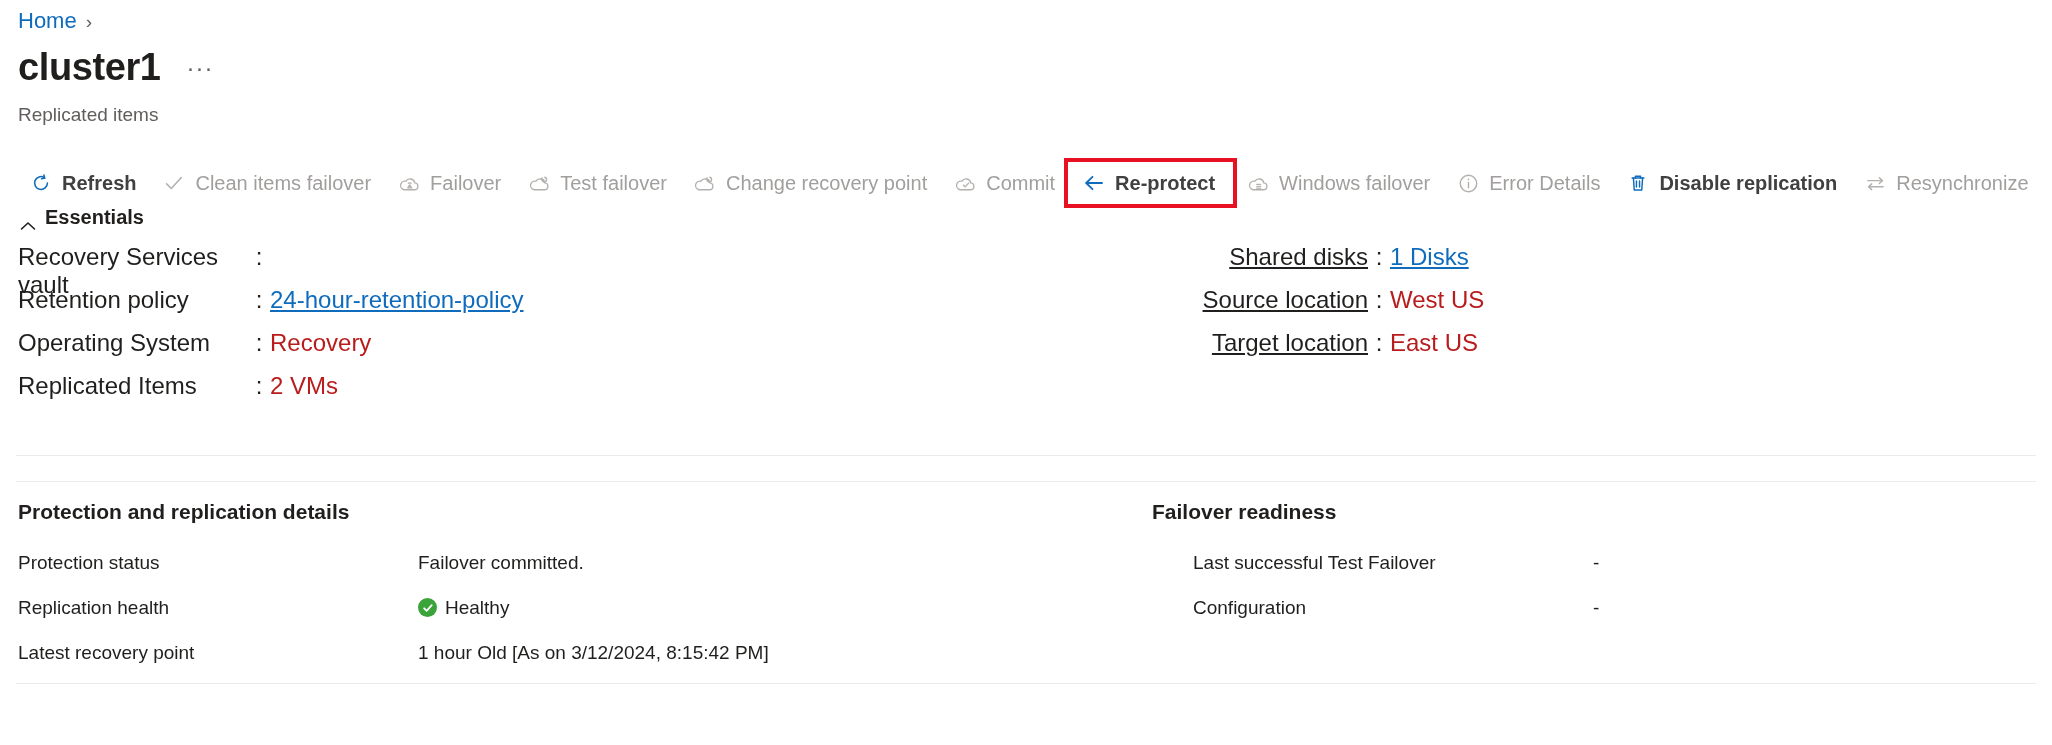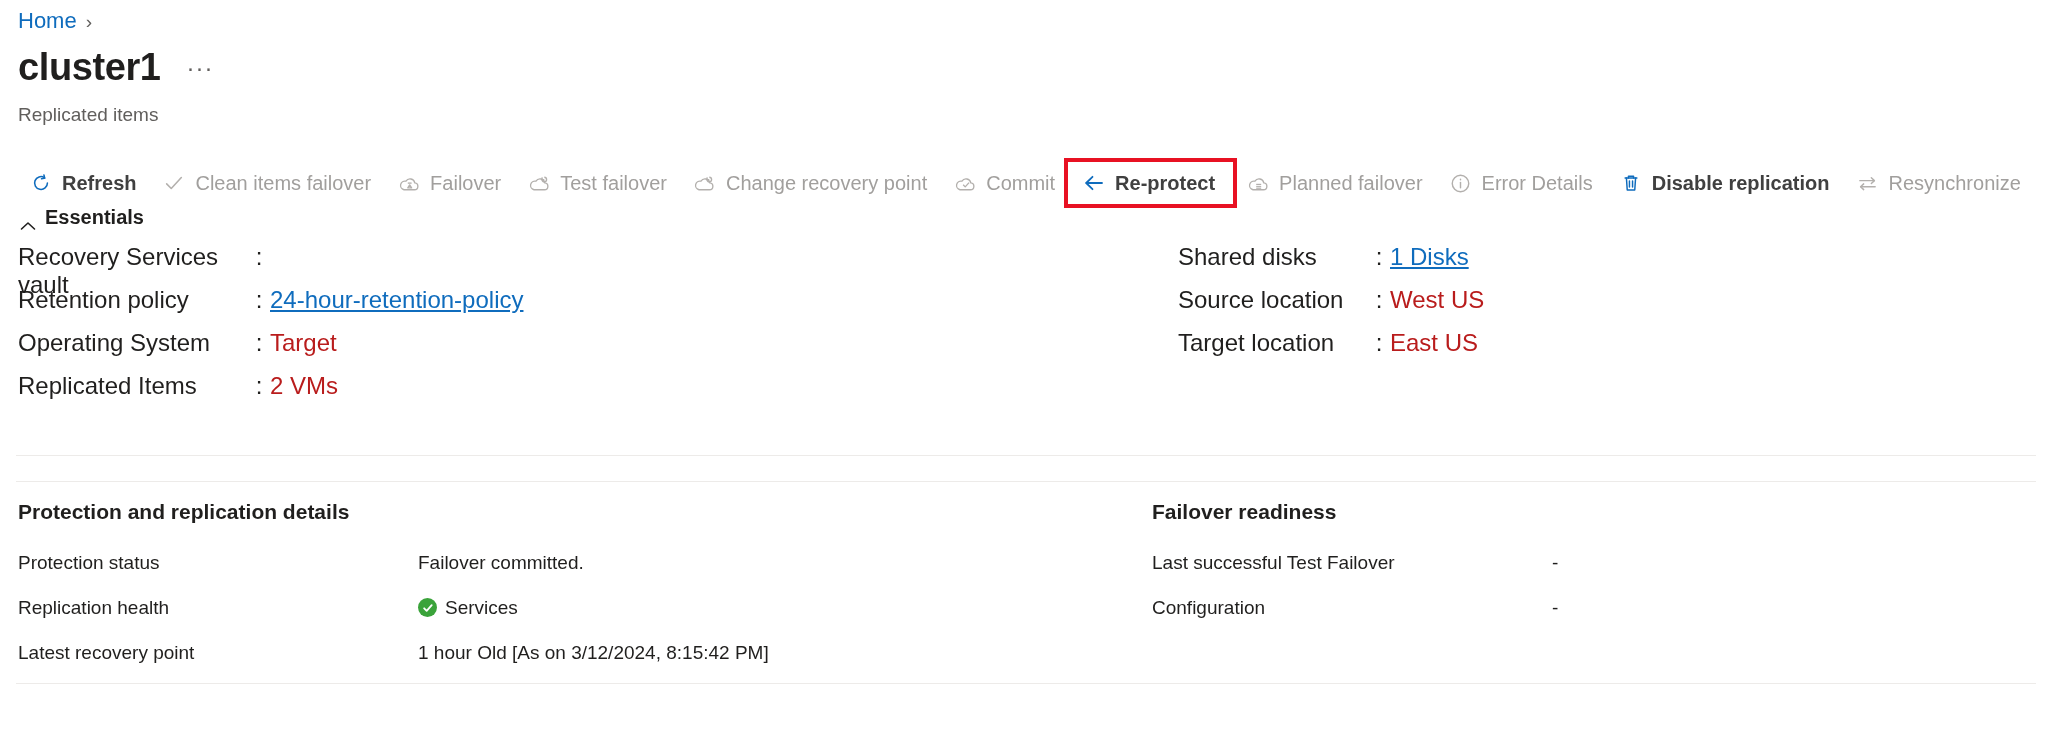--- a/index.html
+++ b/index.html
@@ -68,35 +68,35 @@
     font-size: 20px; font-weight: 600; color: #201f1e; cursor: pointer;
   }
   .chev { width: 16px; height: 10px; flex: none; }
 
   .ess-grid { position: absolute; left: 18px; top: 243px; width: 2016px; }
   .ess-cols { display: flex; }
   .ess-col { width: 1140px; }
   .ess-col.right { width: 860px; padding-left: 20px; }
   .ess-row { display: flex; align-items: baseline; height: 43px; font-size: 24px; color: #201f1e; }
   .ess-label { width: 230px; flex: none; }
-  .ess-col.right .ess-label { width: 190px; text-align: left; padding-right: 0; }
+  .ess-col.right .ess-label { width: 190px; text-align: right; padding-right: 0; text-decoration: underline; }
   .ess-colon { width: 22px; flex: none; text-align: center; }
   .ess-value { color: #b91c1c; }
   .ess-value.link { color: #0f6cbd; text-decoration: underline; cursor: pointer; }
 
   .rule { position: absolute; left: 16px; width: 2020px; height: 1px; background: #edebe9; }
 
   
   .section { position: absolute; top: 500px; }
   .section.left { left: 18px; width: 1100px; }
   .section.right { left: 1152px; width: 880px; }
   .section-title { font-size: 21px; font-weight: 600; color: #201f1e; margin-bottom: 16px; }
   .det-row { display: flex; align-items: center; height: 45px; font-size: 19px; color: #201f1e; }
   .det-label { width: 400px; flex: none; }
-  .section.right .det-label { width: 400px; }
+  .section.right .det-label { width: 400px; margin-left: 41px; }
   .det-value { display: flex; align-items: center; gap: 8px; }
   .health-dot {
     width: 19px; height: 19px; border-radius: 50%;
     background: #3aa33a; display: inline-flex; align-items: center; justify-content: center; flex: none;
   }
   .health-dot svg { display:block; }
 </style>
 </head>
 <body>
 
@@ -204,21 +204,21 @@
     <div class="cmd-wrap">
       <button class="cmd disabled">
         <span class="ico">
           <svg viewBox="0 0 24 24" width="23" height="23" fill="none" stroke-width="1.4" stroke-linejoin="round">
             <path d="M6.2 18.5h11a3.6 3.6 0 0 0 .3-7.18A5 5 0 0 0 8.3 9.6a3.9 3.9 0 0 0-2.1 8.9z"></path>
             <path d="M9.6 13h5.2"></path>
               <path d="M9.6 15.4h5.2"></path>
               <path d="M9.6 17.6h5.2"></path>
           </svg>
         </span>
-        <span>Planned failover</span>
+        <span>Windows failover</span>
       </button>
     </div>
 
     <div class="cmd-wrap">
       <button class="cmd disabled">
         <span class="ico">
           <svg viewBox="0 0 24 24" width="23" height="23" fill="none" stroke-width="1.5" stroke-linecap="round">
             <circle cx="12" cy="12" r="8.6"></circle>
               <path d="M12 11v5.4"></path>
               <path d="M12 7.6v.6"></path>
@@ -279,21 +279,21 @@
 
         <div class="ess-row">
           <span class="ess-label">Retention policy</span>
           <span class="ess-colon">:</span>
           <span class="ess-value link">24-hour-retention-policy</span>
         </div>
 
         <div class="ess-row">
           <span class="ess-label">Operating System</span>
           <span class="ess-colon">:</span>
-          <span class="ess-value">Target</span>
+          <span class="ess-value">Recovery</span>
         </div>
 
         <div class="ess-row">
           <span class="ess-label">Replicated Items</span>
           <span class="ess-colon">:</span>
           <span class="ess-value">2 VMs</span>
         </div>
       </div>
 
       <div class="ess-col right">
@@ -332,21 +332,21 @@
     </div>
 
     <div class="det-row">
       <span class="det-label">Replication health</span>
       <span class="det-value">
         <span class="health-dot">
           <svg viewBox="0 0 20 20" width="14" height="14" fill="none" stroke="#ffffff" stroke-width="2.6" stroke-linecap="round" stroke-linejoin="round">
             <path d="M4.5 10.4l3.6 3.6 7.2-8"></path>
           </svg>
         </span>
-        <span>Services</span>
+        <span>Healthy</span>
       </span>
     </div>
 
     <div class="det-row">
       <span class="det-label">Latest recovery point</span>
       <span class="det-value">1 hour Old [As on 3/12/2024, 8:15:42 PM]</span>
     </div>
   </div>
 
   <div class="section right">

